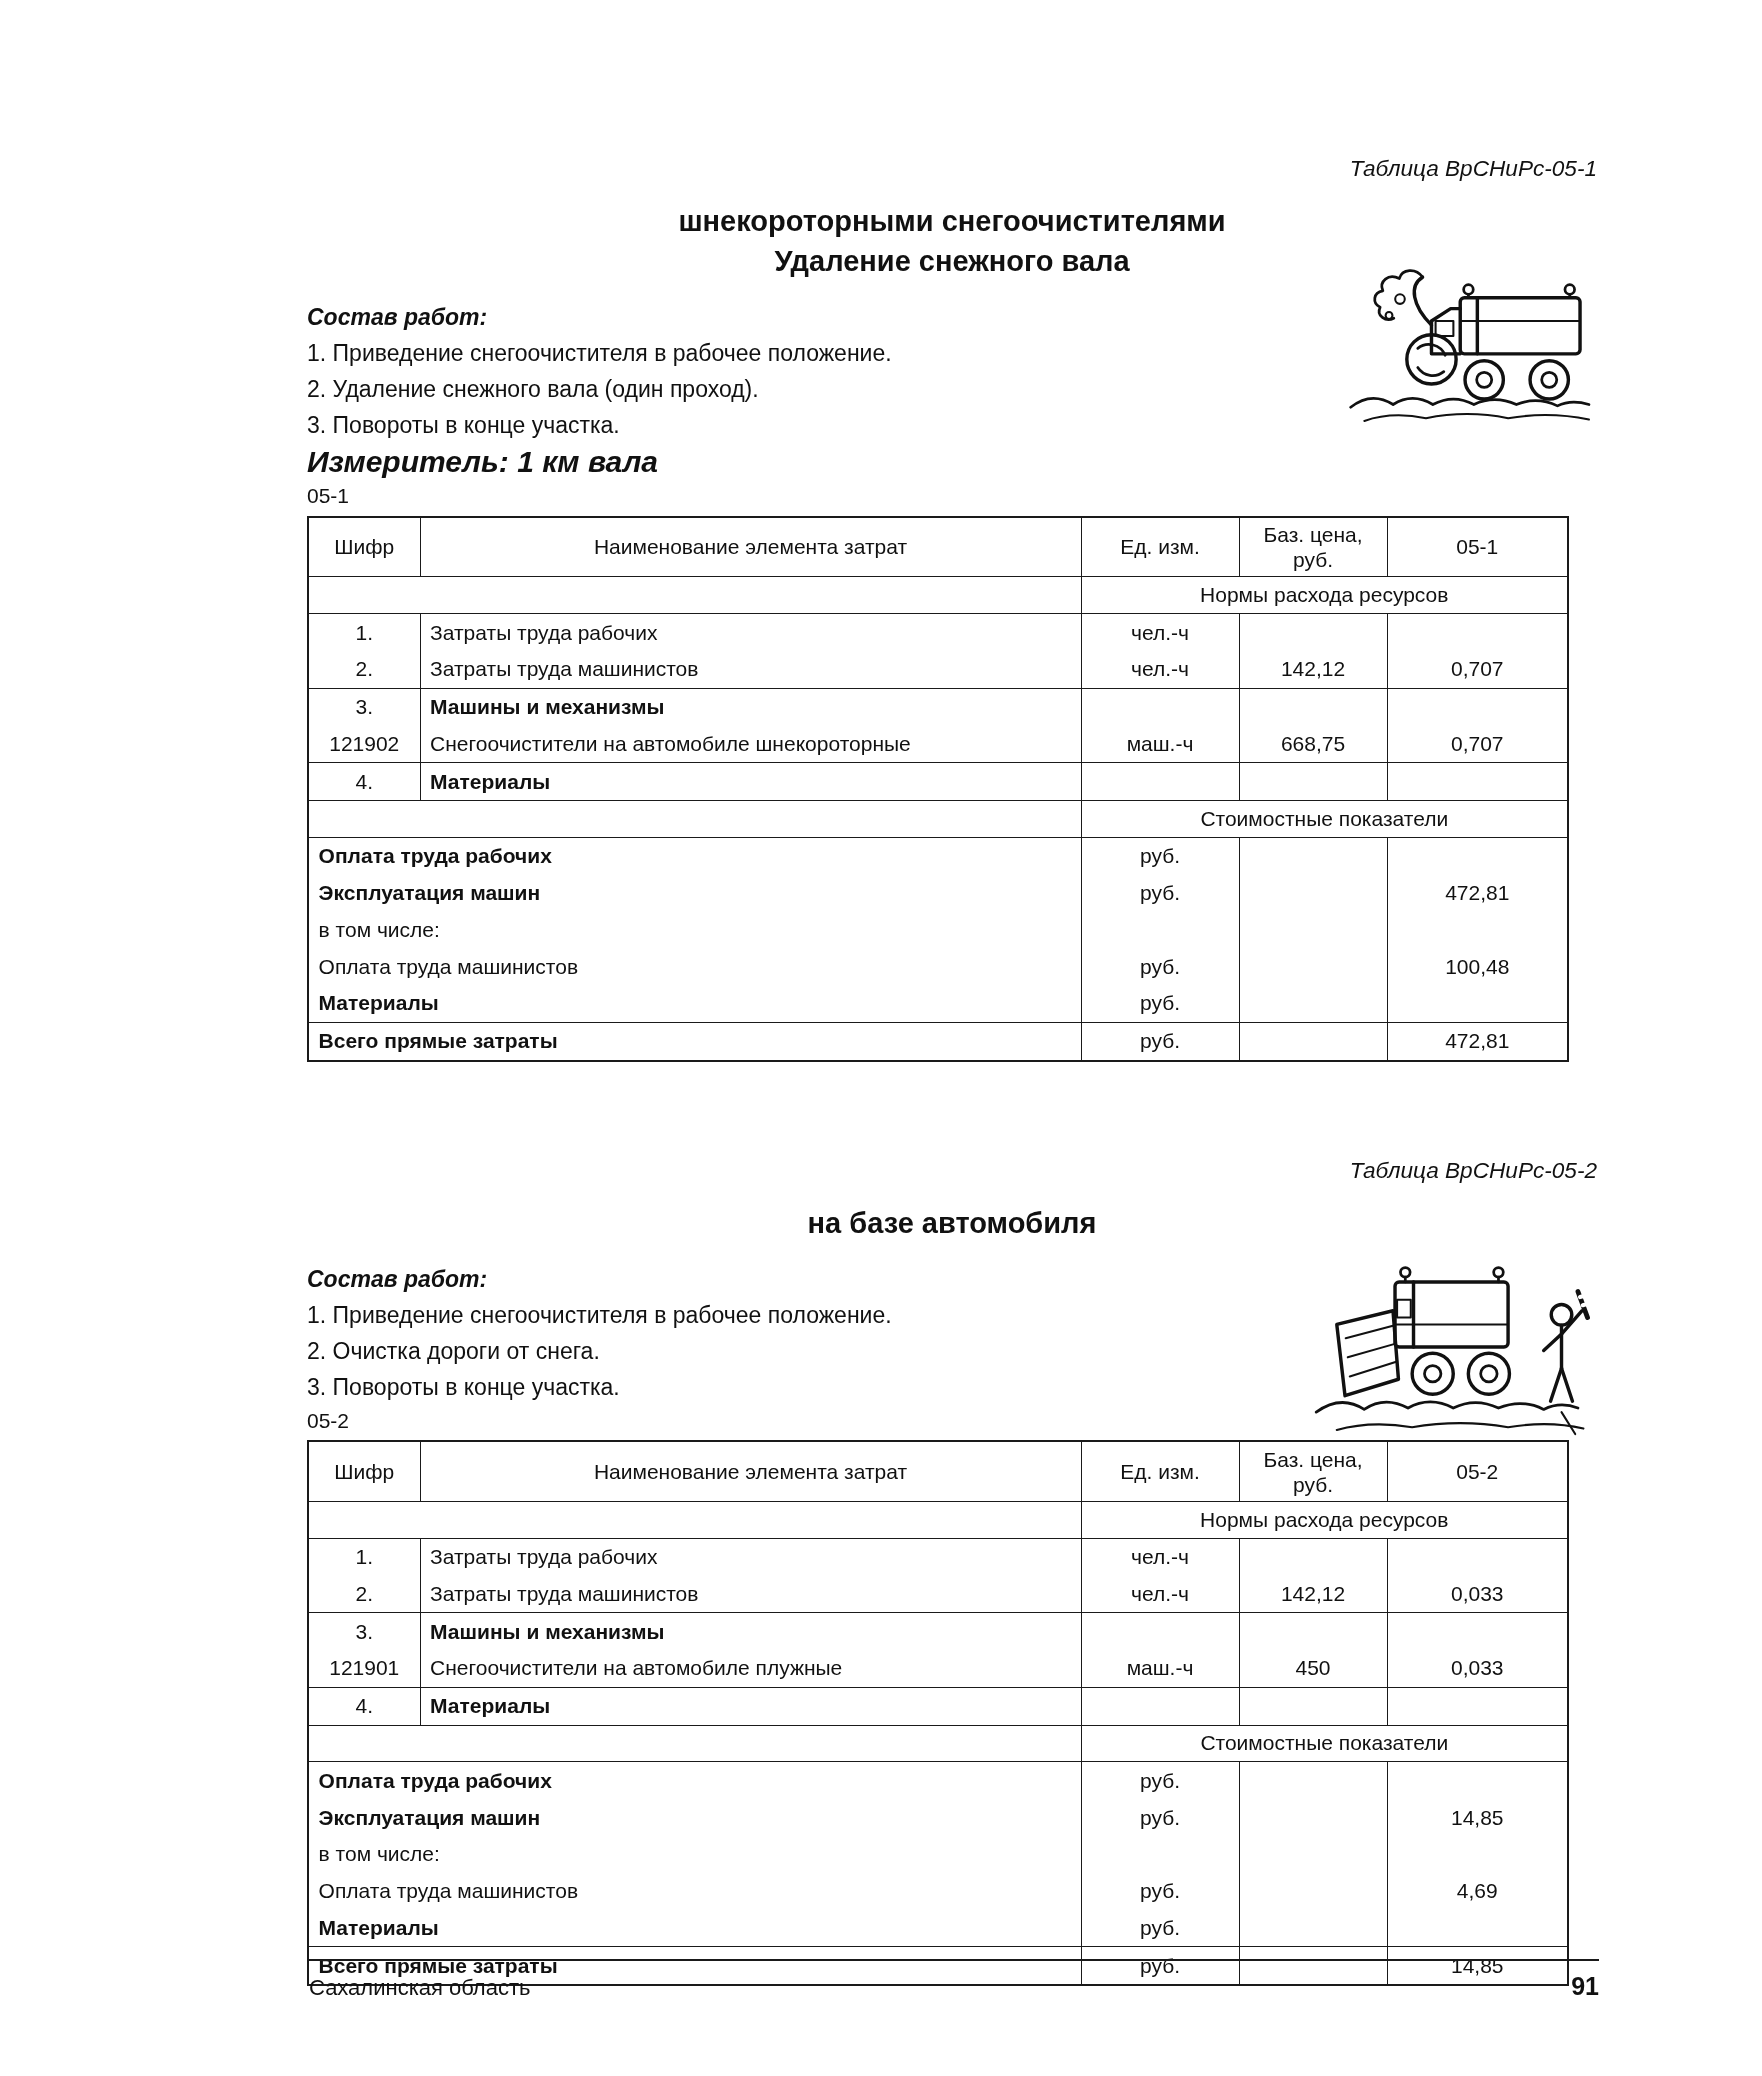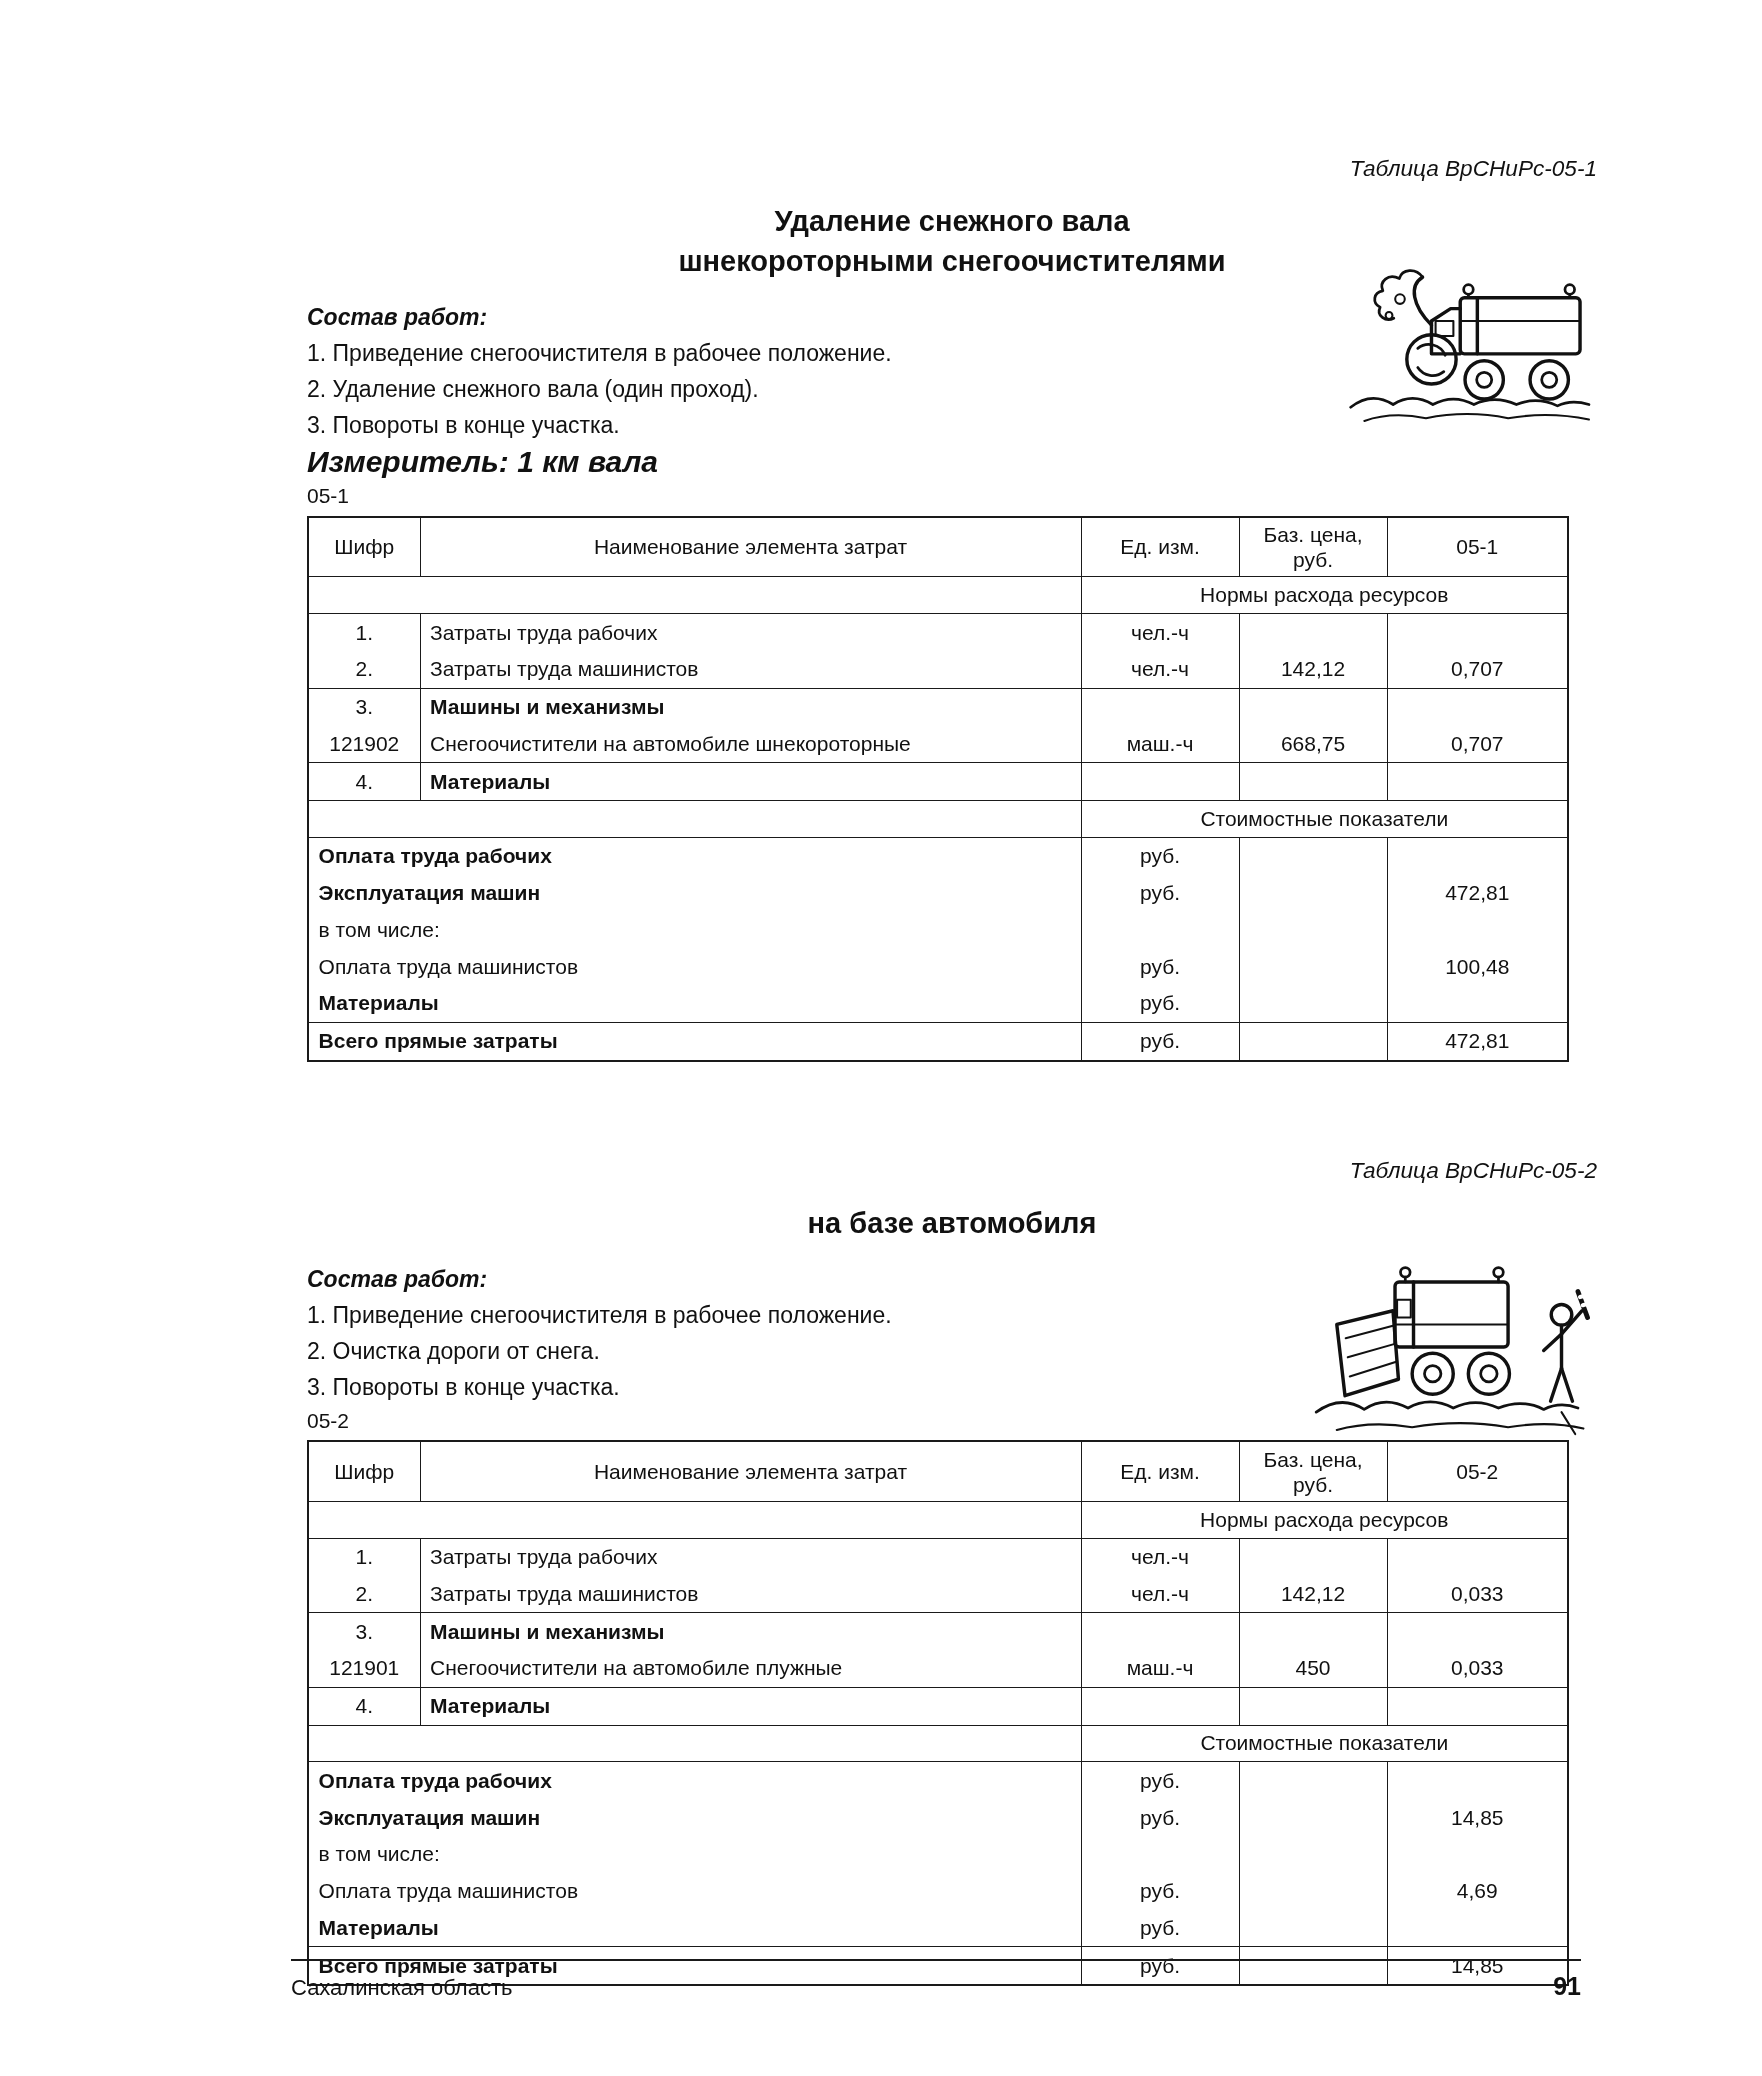--- a/index.html
+++ b/index.html
@@ -86,41 +86,41 @@
   .res-row .code{text-align:center;}
   .res-row .unit,.res-row .price,.res-row .val{text-align:center;}
   tr.rule-top td{border-top:1.4px solid #1a1a1a;}
   .cost-row td{height:30px;}
   .cost-row .label{text-align:left;}
   .cost-row .unit,.cost-row .price,.cost-row .val{text-align:center;}
   .b{font-weight:700;}
 
   .footer{
     position:absolute;
-    left:291px;top:1959px;width:1290px;
+    left:309px;top:1959px;width:1290px;
     border-top:2.1px solid #1a1a1a;
     padding-top:11px;
     display:flex;
     justify-content:space-between;
     align-items:baseline;
   }
   .footer-region{font-size:22px;}
   .footer-page{font-size:25px;font-weight:700;}
 </style>
 </head>
 <body>
 
 <div class="page">
   <div class="content">
 
     <p class="table-ref ref1">Таблица ВрСНиРс-05-1</p>
 
     <div class="sect-head">
+      <p class="doc-title">шнекороторными снегоочистителями</p>
       <p class="doc-title">Удаление снежного вала</p>
-      <p class="doc-title">шнекороторными снегоочистителями</p>
     </div>
 
     <div class="works-block">
       <div class="illus">
         <svg viewBox="0 0 520 260" fill="none" stroke="#111" stroke-width="5" stroke-linecap="round" stroke-linejoin="round">
 
           <path d="M268 98 C 240 70, 235 40, 255 28"></path>
           <path d="M255 28 c -10 -14, -30 -12, -34 2 c -16 -8, -30 4, -24 18 c -14 2, -16 18, -4 24 c -6 12, 8 22, 20 16" stroke-width="4"></path>
           <circle cx="222" cy="60" r="7" stroke-width="3"></circle>
           <circle cx="206" cy="84" r="5" stroke-width="3"></circle>

